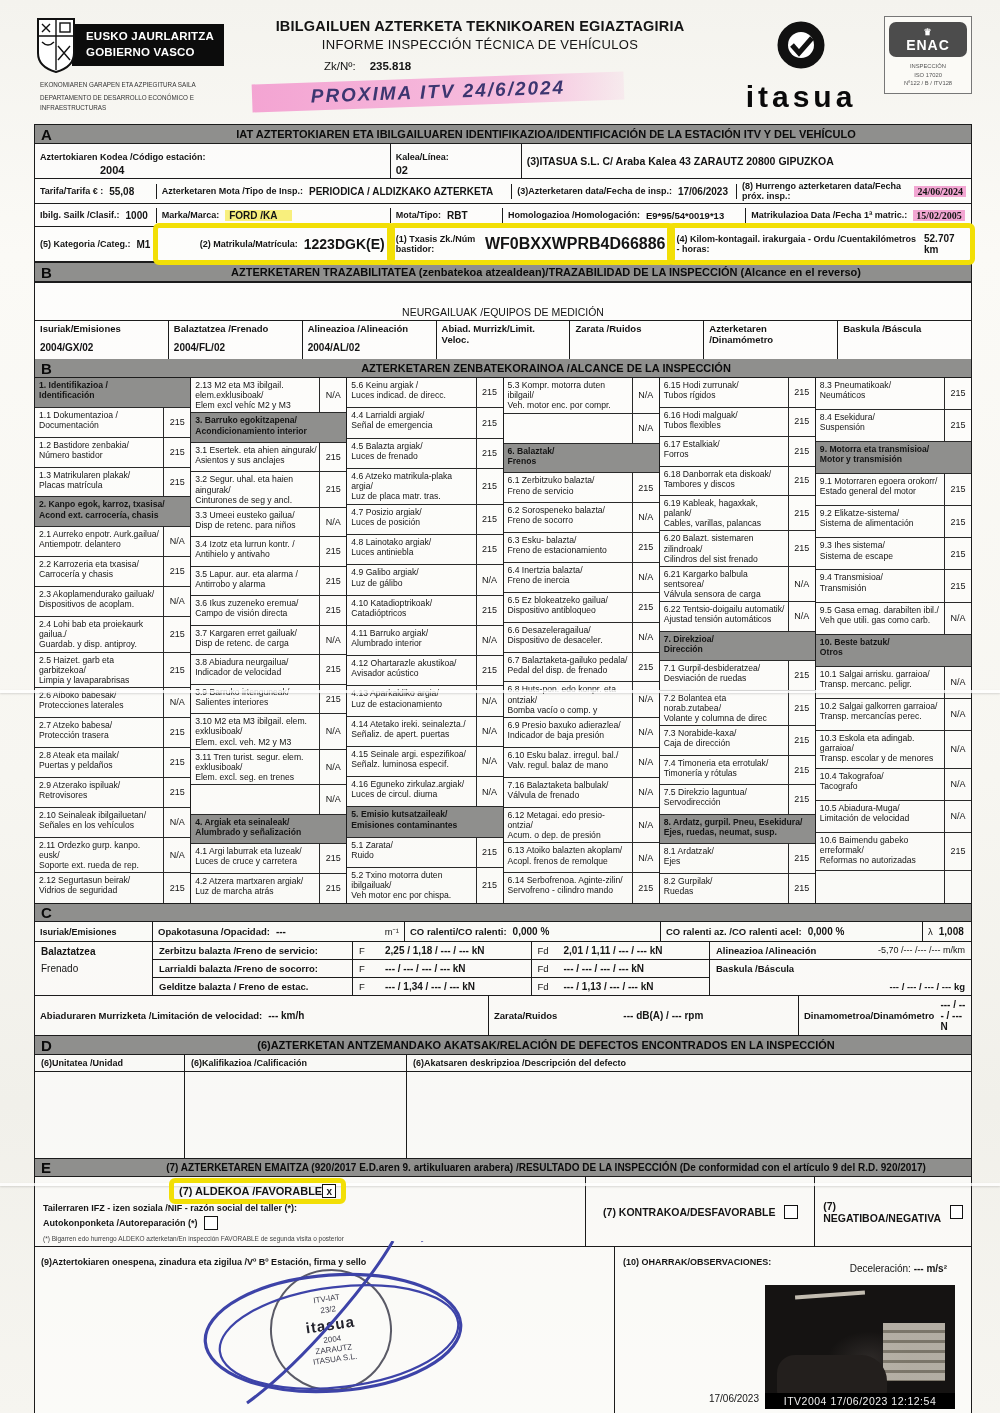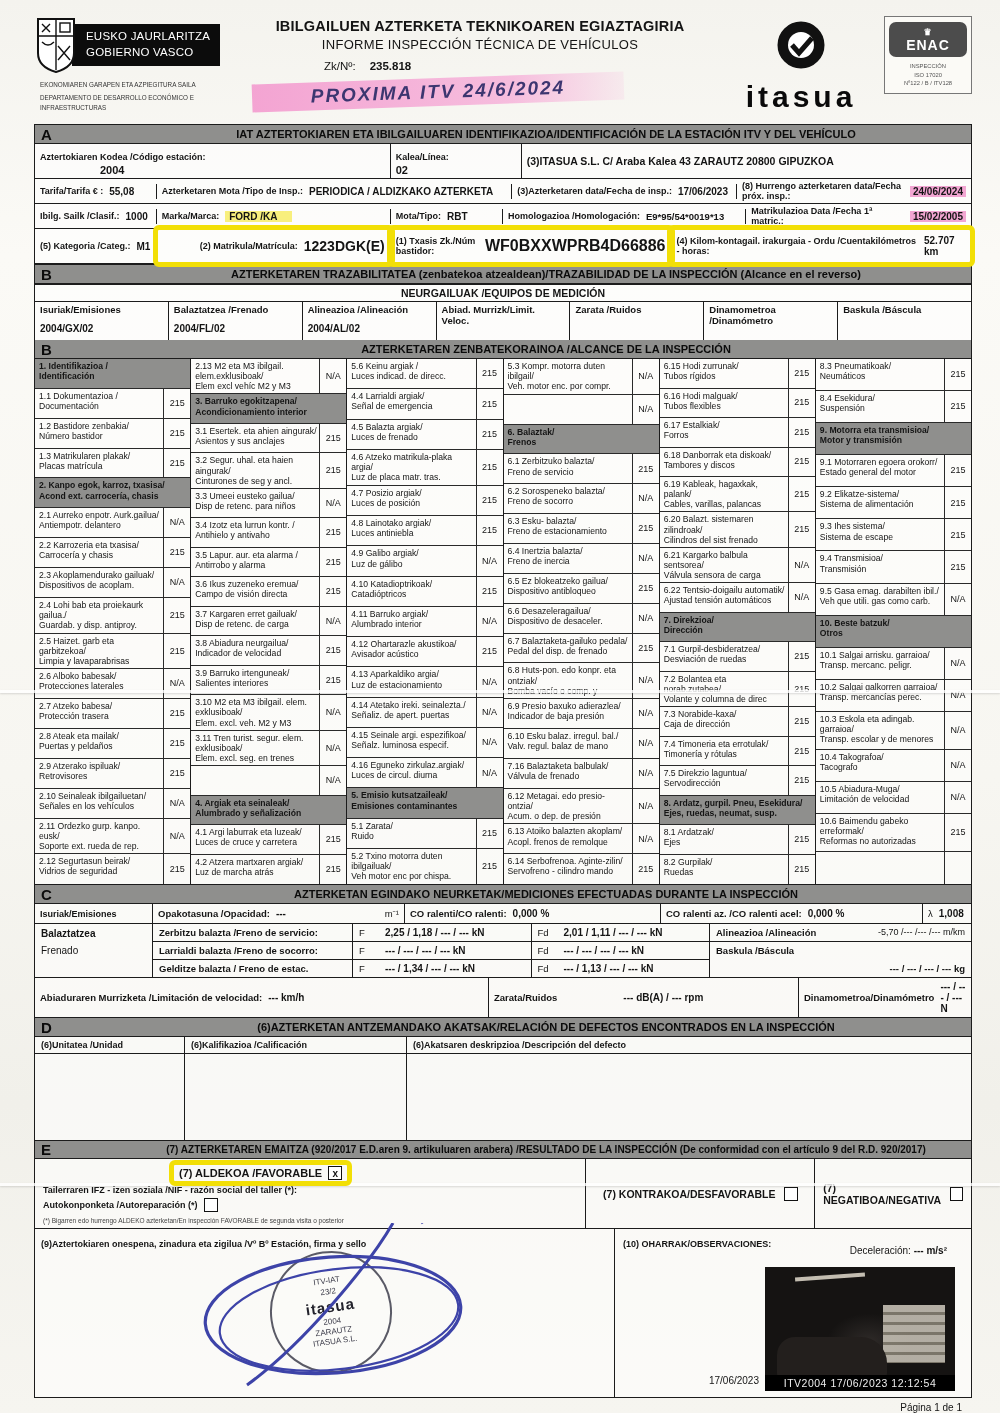--- a/index.html
+++ b/index.html
@@ -6,21 +6,21 @@
   .page{position:relative;width:1000px;height:1413px;margin:0 auto;box-sizing:border-box;
         padding:16px 28px 0 34px;
         background:linear-gradient(180deg,#f4f3ee 0%,#fbfaf6 18%,#f7f6f1 55%,#f1f0ea 78%,#f6f5f0 100%);
         overflow:hidden;}
   .crease{position:absolute;left:0;right:0;height:3px;background:rgba(255,255,255,.8);box-shadow:0 1px 2px rgba(120,120,120,.25);pointer-events:none;}
   
   .hdr{display:flex;align-items:flex-start;height:104px;margin-bottom:4px;}
   .gov{width:200px;}
   .gov-top{display:flex;align-items:center;}
   .crest{width:44px;height:58px;margin-right:-6px;position:relative;z-index:2;}
-  .gov-box{background:#0c0c0c;color:#fff;padding:5px 10px 5px 14px;font-weight:normal;font-size:11.5px;line-height:1.35;letter-spacing:.2px;white-space:nowrap;}
+  .gov-box{background:#0c0c0c;color:#fff;padding:5px 10px 5px 14px;font-weight:bold;font-size:11.5px;line-height:1.35;letter-spacing:.2px;white-space:nowrap;}
   .gov-dept{font-size:6.3px;line-height:1.5;margin:6px 0 0 6px;color:#333;text-transform:uppercase;}
   .titles{flex:1;text-align:center;padding-top:2px;position:relative;}
   .t1{font-size:14.5px;font-weight:bold;letter-spacing:.2px;}
   .t2{font-size:13px;margin-top:3px;letter-spacing:.3px;}
   .zk{font-size:11.5px;margin-top:8px;text-align:left;padding-left:90px;}
   .zk b{margin-left:14px;}
   .handw{position:absolute;left:18px;top:62px;width:360px;transform:rotate(-2deg);
          background:linear-gradient(90deg,rgba(243,150,205,.85) 0%,rgba(246,170,215,.75) 70%,rgba(246,170,215,.15) 100%);
          color:#3c3670;font-size:19px;font-weight:bold;font-style:italic;letter-spacing:2px;padding:3px 6px;white-space:nowrap;}
   .brand{width:150px;text-align:center;padding-top:4px;}
@@ -35,25 +35,25 @@
   .band .btext{flex:1;text-align:center;font-weight:bold;font-size:11px;padding:3px 4px;}
   
   .frame{border-left:1px solid #1c1c1c;border-right:1px solid #1c1c1c;background:rgba(255,255,255,.55);}
   .arow{display:flex;border-bottom:1px solid #1c1c1c;}
   .acell{border-right:1px solid #1c1c1c;padding:2px 5px;box-sizing:border-box;}
   .acell:last-child{border-right:none;}
   .lab{font-size:9px;font-weight:bold;}
   .val{font-size:11px;font-weight:bold;}
   .big{font-size:14px;}
   .inline{display:flex;align-items:center;gap:6px;}
-  .pink{background:#f2a6d2;padding:0 3px;}
+  .pink{background:#f2a6d2;padding:0 3px;font-family:Liberation Serif, serif;}
   .ybox{outline:5px solid #f2df06;outline-offset:-1px;border-radius:2px;position:relative;z-index:3;justify-content:flex-end;}
   .ysmear{background:rgba(244,226,0,.5);padding:0 14px 0 4px;}
   
-  .eq-title{text-align:center;font-weight:bold;font-size:10.5px;border-bottom:1px solid #1c1c1c;padding:2px;}
+  .eq-title{text-align:center;font-weight:normal;font-size:10.5px;border-bottom:1px solid #1c1c1c;padding:2px;margin-top:21px;}
   .eq-row{display:flex;}
   .eq-cell{border-right:1px solid #1c1c1c;flex:1;padding:2px 5px;min-height:38px;box-sizing:border-box;}
   .eq-cell:last-child{border-right:none;}
   .eq-label{font-size:9.5px;font-weight:bold;}
   .eq-val{font-size:10px;font-weight:bold;margin-top:8px;}
   
   .scope{display:flex;border:1px solid #1c1c1c;border-top:none;background:rgba(255,255,255,.5);}
   .scope-col{flex:1;border-right:1px solid #1c1c1c;display:grid;grid-auto-rows:minmax(29.5px,auto);}
   .scope-col:last-child{border-right:none;}
   .scope-cell{display:flex;border-bottom:1px solid #2a2a2a;font-size:8.6px;line-height:1.18;}
@@ -82,21 +82,21 @@
   .br3{margin-top:auto;text-align:right;font-weight:bold;}
   
   .drow{display:flex;border-bottom:1px solid #1c1c1c;}
   .dcell{border-right:1px solid #1c1c1c;padding:3px 6px;font-size:9px;font-weight:bold;box-sizing:border-box;}
   .dcell:last-child{border-right:none;}
   .dbody{height:86px;}
   
   .erow{display:flex;border-bottom:1px solid #1c1c1c;}
   .ecell{border-right:1px solid #1c1c1c;box-sizing:border-box;padding:4px 8px;}
   .ecell:last-child{border-right:none;}
-  .fav{display:inline-flex;align-items:center;gap:6px;font-weight:bold;font-size:11px;padding:2px 6px;margin-left:130px;}
+  .fav{display:inline-flex;align-items:center;font-weight:bold;font-size:11px;padding:2px 6px;margin-left:130px;}
   .chk{width:12px;height:12px;border:1.4px solid #111;display:inline-flex;align-items:center;justify-content:center;font-size:10px;font-weight:bold;background:#fff;}
   .esmall{font-size:9px;font-weight:bold;margin-top:3px;}
   .efoot{font-size:6.5px;color:#444;margin-top:5px;}
   .ecenter{display:flex;align-items:center;justify-content:center;gap:8px;font-weight:bold;font-size:10.5px;}
   
   .bottom{display:flex;border-bottom:1px solid #1c1c1c;height:168px;}
   .bleft{width:580px;border-right:1px solid #1c1c1c;box-sizing:border-box;padding:4px 6px;position:relative;}
   .bright2{flex:1;position:relative;padding:4px 8px;box-sizing:border-box;}
   .stamp{position:absolute;left:235px;top:22px;width:118px;height:118px;border:2px solid #5a5a66;border-radius:50%;
          display:flex;flex-direction:column;align-items:center;justify-content:center;transform:rotate(-8deg);
@@ -268,21 +268,21 @@
         </div>
         <div class="eq-cell">
           <div class="eq-label">Abiad. Murrizk/Limit. Veloc.</div>
           <div class="eq-val"></div>
         </div>
         <div class="eq-cell">
           <div class="eq-label">Zarata /Ruidos</div>
           <div class="eq-val"></div>
         </div>
         <div class="eq-cell">
-          <div class="eq-label">Dinamometroa /Dinamómetro</div>
+          <div class="eq-label">Azterketaren /Dinamómetro</div>
           <div class="eq-val"></div>
         </div>
         <div class="eq-cell">
           <div class="eq-label">Baskula /Báscula</div>
           <div class="eq-val"></div>
         </div>
       </div>
   </div>
   <div class="band" style="border-top:none">
     <div class="letter">B</div>
@@ -996,21 +996,20 @@
             <div></div>
             <div></div>
           </div>
           <div class="sc-val"></div>
         </div>
       </div>
     </div>
 
   <div class="band" style="border-top:none">
     <div class="letter">C</div>
-    <div class="btext">AZTERKETAN EGINDAKO NEURKETAK/MEDICIONES EFECTUADAS DURANTE LA INSPECCIÓN</div>
   </div>
   <div class="frame">
     <div class="crow">
       <div class="ccell" style="width:118px">
           <span class="s9">Isuriak/Emisiones</span>
         </div>
       <div class="ccell" style="width:252px">
           <b>Opakotasuna /Opacidad:</b>
           <span class="cval">---</span>
           <span style="margin-left:auto">m⁻¹</span>

